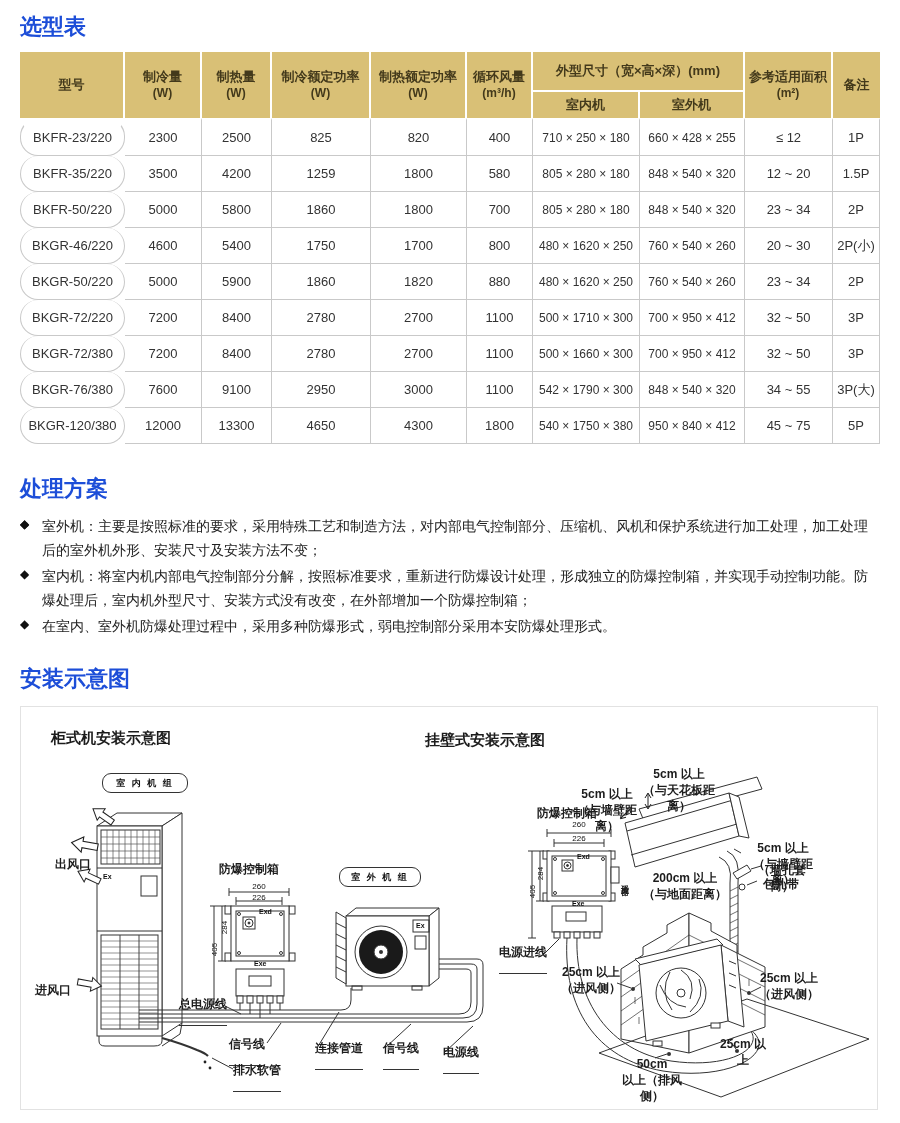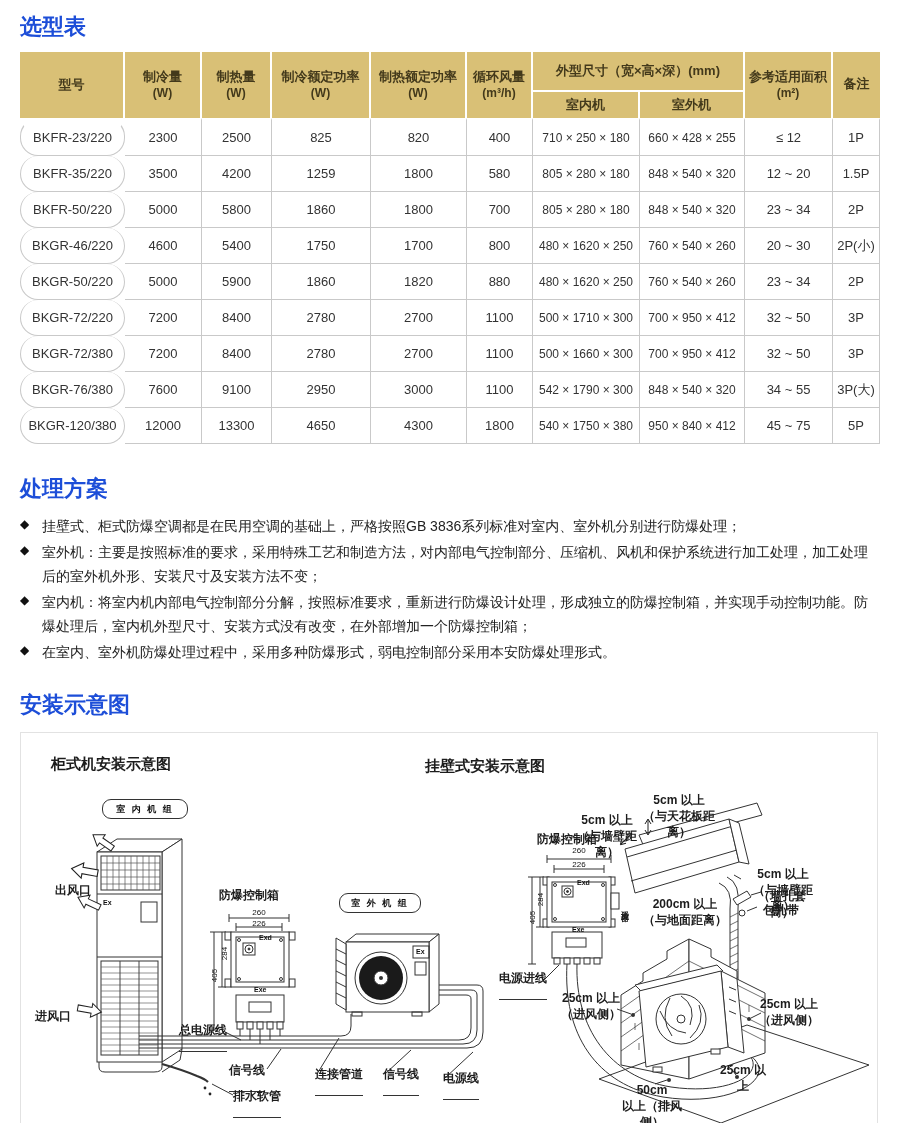--- a/index.html
+++ b/index.html
@@ -12,21 +12,21 @@
   .sec-title{font-size:22px;font-weight:bold;color:#1d4ed8;margin:4px 0 10px 0;}
   
   table.sel{border-collapse:separate;border-spacing:0;width:860px;table-layout:fixed;}
   table.sel th{
     background:#d9c076;color:#43391b;font-size:13px;font-weight:bold;
     border-right:2px solid #fff;vertical-align:middle;text-align:center;
     padding:2px 1px;line-height:1.25;
   }
   table.sel thead tr.r1 th{height:34px;}
   table.sel thead tr.r2 th{height:22px;border-top:2px solid #fff;}
-  table.sel th.last{border-right:none;font-family:Liberation Mono, monospace;}
+  table.sel th.last{border-right:none;}
   table.sel th .unit{font-weight:bold;font-size:12px;}
   table.sel td{
     background:#fff;text-align:center;font-size:13px;height:35px;color:#333;
     border-right:1px solid #c9c9c9;border-bottom:1px solid #c9c9c9;padding:0 1px;
   }
   table.sel td:first-child{border-left:1px solid #c9c9c9;border-radius:18px;}
   table.sel tbody tr:first-child td{border-top:2px solid #fff;}
   table.sel td.dimcol{font-size:12px;}
   
   ul.proc{list-style:none;margin:6px 0 0 0;padding:0;font-size:14px;line-height:1.72;color:#222;}
@@ -210,21 +210,21 @@
     <td class="dimcol">540 × 1750 × 380</td>
     <td class="dimcol">950 × 840 × 412</td>
     <td>45 ~ 75</td>
     <td>5P</td>
   </tr>
     </tbody>
 </table>
 
 <div class="sec-title" style="margin-top:30px">处理方案</div>
 <ul class="proc">
-  <li><span class="diamond">◆</span><span>挂壁式、柜式防爆空调都是在民用空调的基础上，严格按照GB 3836系列标准对室内、室外机分别进行防爆处理；</span></li>
+  <li><span class="diamond">◆</span></li>
   <li><span class="diamond">◆</span><span>室外机：主要是按照标准的要求，采用特殊工艺和制造方法，对内部电气控制部分、压缩机、风机和保护系统进行加工处理，加工处理后的室外机外形、安装尺寸及安装方法不变；</span></li>
   <li><span class="diamond">◆</span><span>室内机：将室内机内部电气控制部分分解，按照标准要求，重新进行防爆设计处理，形成独立的防爆控制箱，并实现手动控制功能。防爆处理后，室内机外型尺寸、安装方式没有改变，在外部增加一个防爆控制箱；</span></li>
   <li><span class="diamond">◆</span><span>在室内、室外机防爆处理过程中，采用多种防爆形式，弱电控制部分采用本安防爆处理形式。</span></li>
 </ul>
 
 <div class="sec-title" style="margin-top:26px">安装示意图</div>
 
 <div class="diagram-box">
 
   <svg width="856" height="402" viewBox="0 0 856 402" fill="none" stroke="#333" stroke-width="1">

